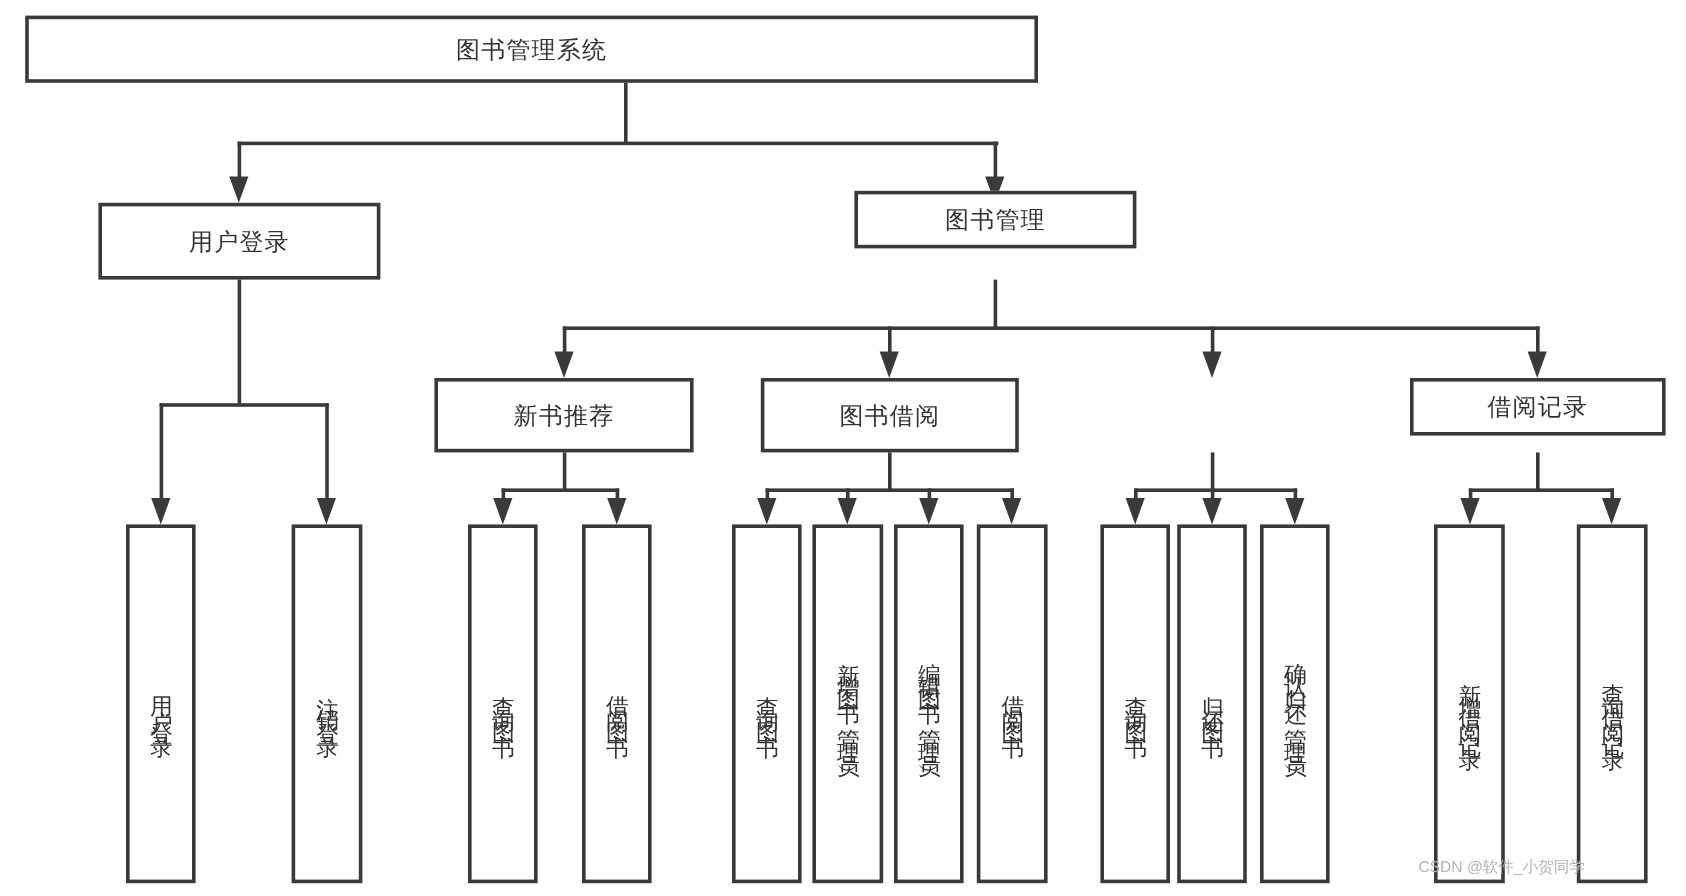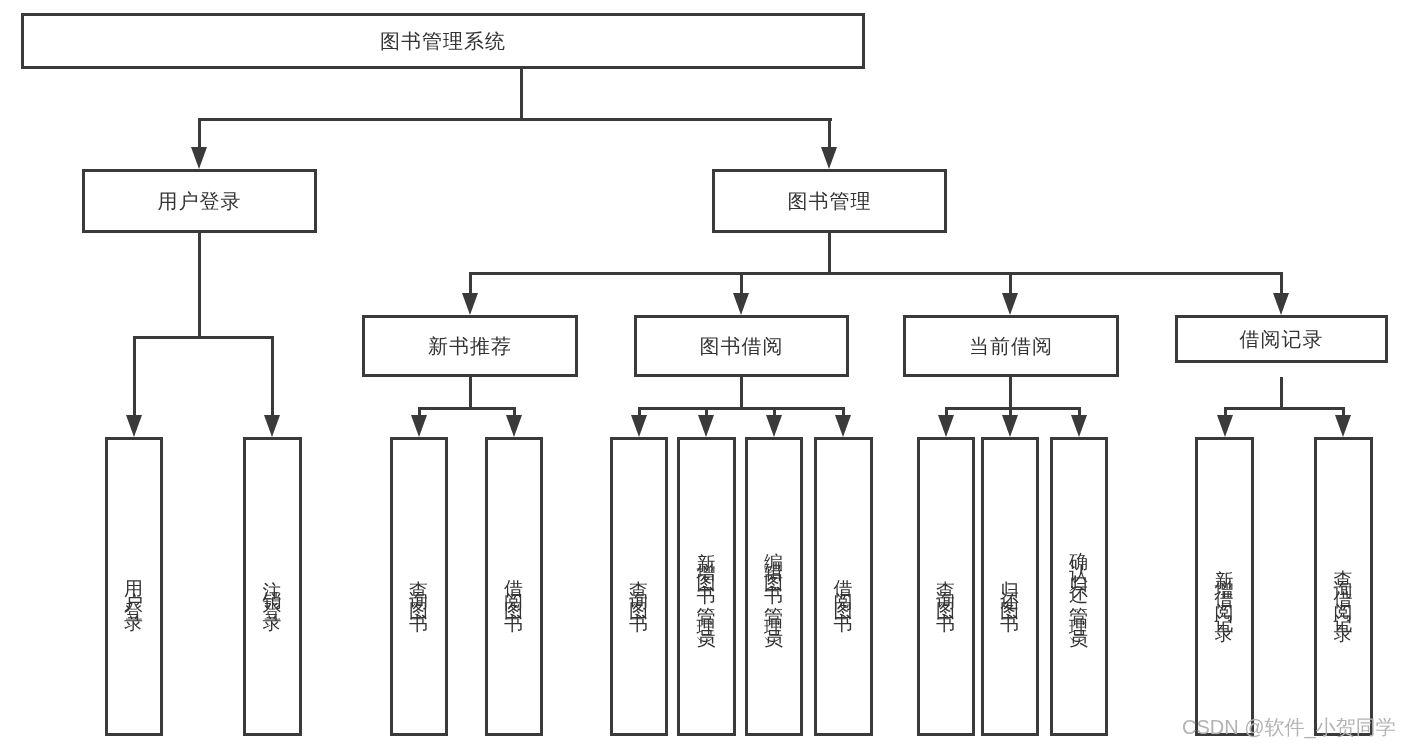--- a/index.html
+++ b/index.html
@@ -42,40 +42,40 @@
   .arrow{
     position:absolute;
     width:0;height:0;
     border-left:8px solid transparent;
     border-right:8px solid transparent;
     border-top:22px solid var(--line);
   }
   .watermark{
     position:absolute;
     color:var(--wm);
-    font-size:20px;
+    font-size:13px;
     white-space:nowrap;
   }
 </style>
 </head>
 <body>
 
 <div id="canvas">
 
   <div class="box" style="left:21px;top:13px;width:844px;height:56px">图书管理系统</div>
 
   <div class="line" style="left:520px;top:69px;width:3px;height:50px"></div>
   <div class="line" style="left:198px;top:118px;width:634px;height:3px"></div>
   <div class="line" style="left:198px;top:118px;width:3px;height:33px"></div>
   <div class="line" style="left:828px;top:118px;width:3px;height:33px"></div>
   <div class="arrow" style="left:191px;top:147px"></div>
   <div class="arrow" style="left:821px;top:147px"></div>
 
   <div class="box" style="left:82px;top:169px;width:235px;height:64px">用户登录</div>
-  <div class="box" style="left:712px;top:169px;width:235px;height:64px">图书管理</div>
+  <div class="box" style="left:712px;top:159px;width:235px;height:48px">图书管理</div>
 
   <div class="line" style="left:198px;top:233px;width:3px;height:104px"></div>
   <div class="line" style="left:133px;top:336px;width:141px;height:3px"></div>
   <div class="line" style="left:133px;top:336px;width:3px;height:82px"></div>
   <div class="line" style="left:271px;top:336px;width:3px;height:82px"></div>
   <div class="arrow" style="left:126px;top:415px"></div>
   <div class="arrow" style="left:264px;top:415px"></div>
 
   <div class="line" style="left:828px;top:233px;width:3px;height:40px"></div>
   <div class="line" style="left:469px;top:272px;width:814px;height:3px"></div>
@@ -83,21 +83,20 @@
   <div class="line" style="left:740px;top:272px;width:3px;height:23px"></div>
   <div class="line" style="left:1009px;top:272px;width:3px;height:23px"></div>
   <div class="line" style="left:1280px;top:272px;width:3px;height:23px"></div>
   <div class="arrow" style="left:462px;top:293px"></div>
   <div class="arrow" style="left:733px;top:293px"></div>
   <div class="arrow" style="left:1002px;top:293px"></div>
   <div class="arrow" style="left:1273px;top:293px"></div>
 
   <div class="box" style="left:634px;top:315px;width:215px;height:62px">图书借阅</div>
   <div class="box" style="left:362px;top:315px;width:216px;height:62px">新书推荐</div>
-  <div class="box" style="left:903px;top:315px;width:216px;height:62px">当前借阅</div>
   <div class="box" style="left:1175px;top:315px;width:213px;height:48px">借阅记录</div>
 
   <div class="line" style="left:469px;top:377px;width:3px;height:31px"></div>
   <div class="line" style="left:418px;top:407px;width:98px;height:3px"></div>
   <div class="line" style="left:418px;top:407px;width:3px;height:11px"></div>
   <div class="line" style="left:513px;top:407px;width:3px;height:11px"></div>
   <div class="arrow" style="left:411px;top:415px"></div>
   <div class="arrow" style="left:506px;top:415px"></div>
 
   <div class="line" style="left:740px;top:377px;width:3px;height:31px"></div>

